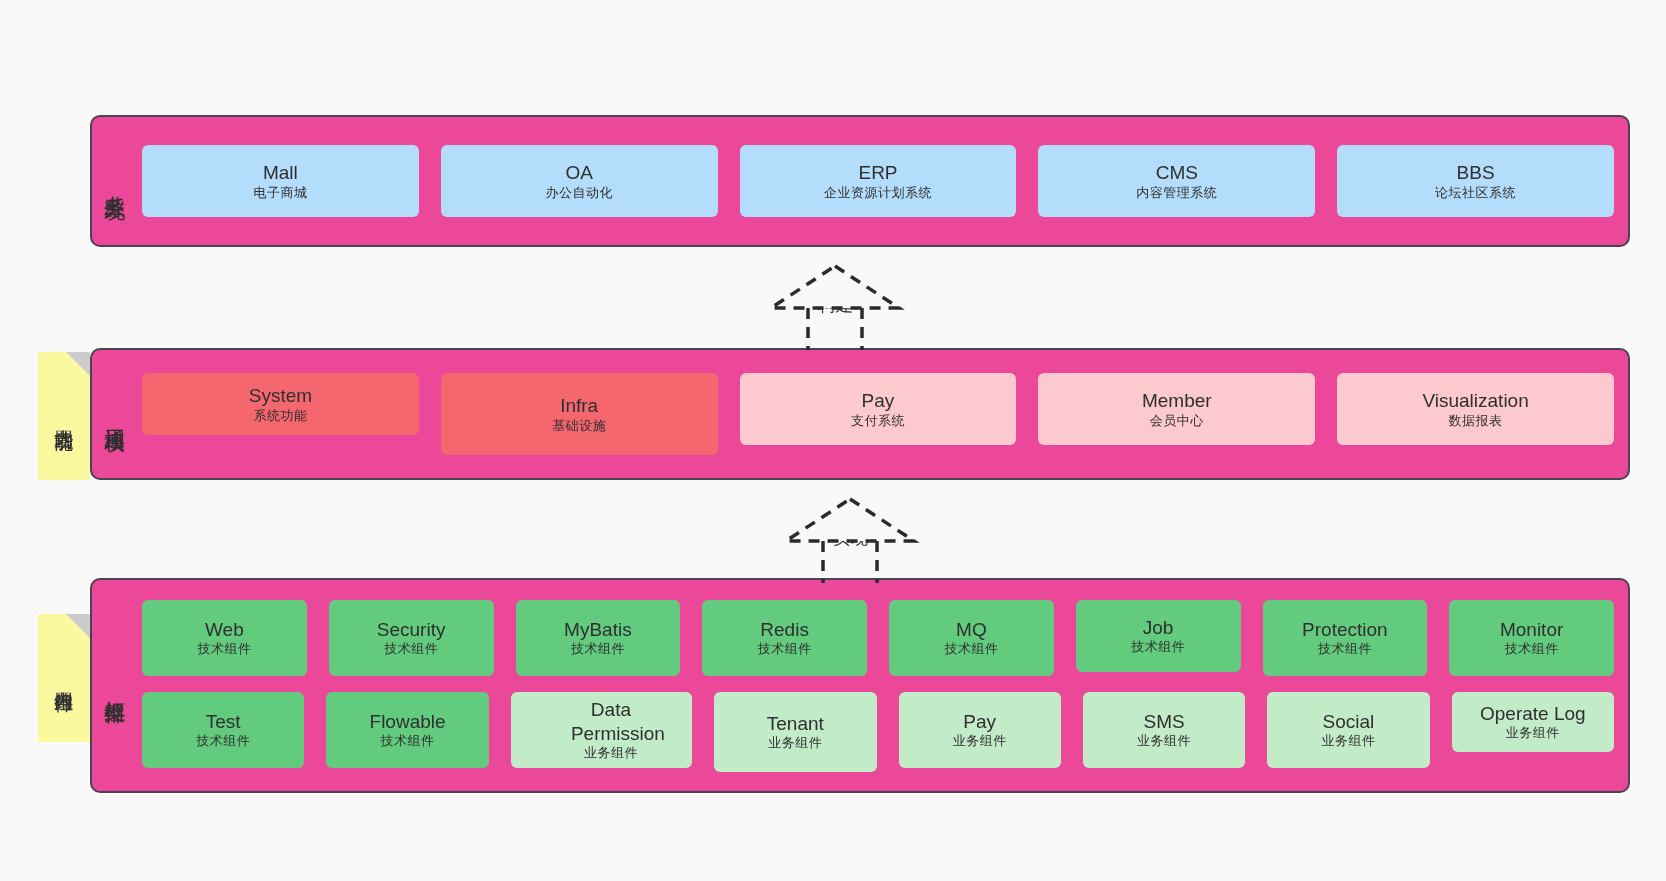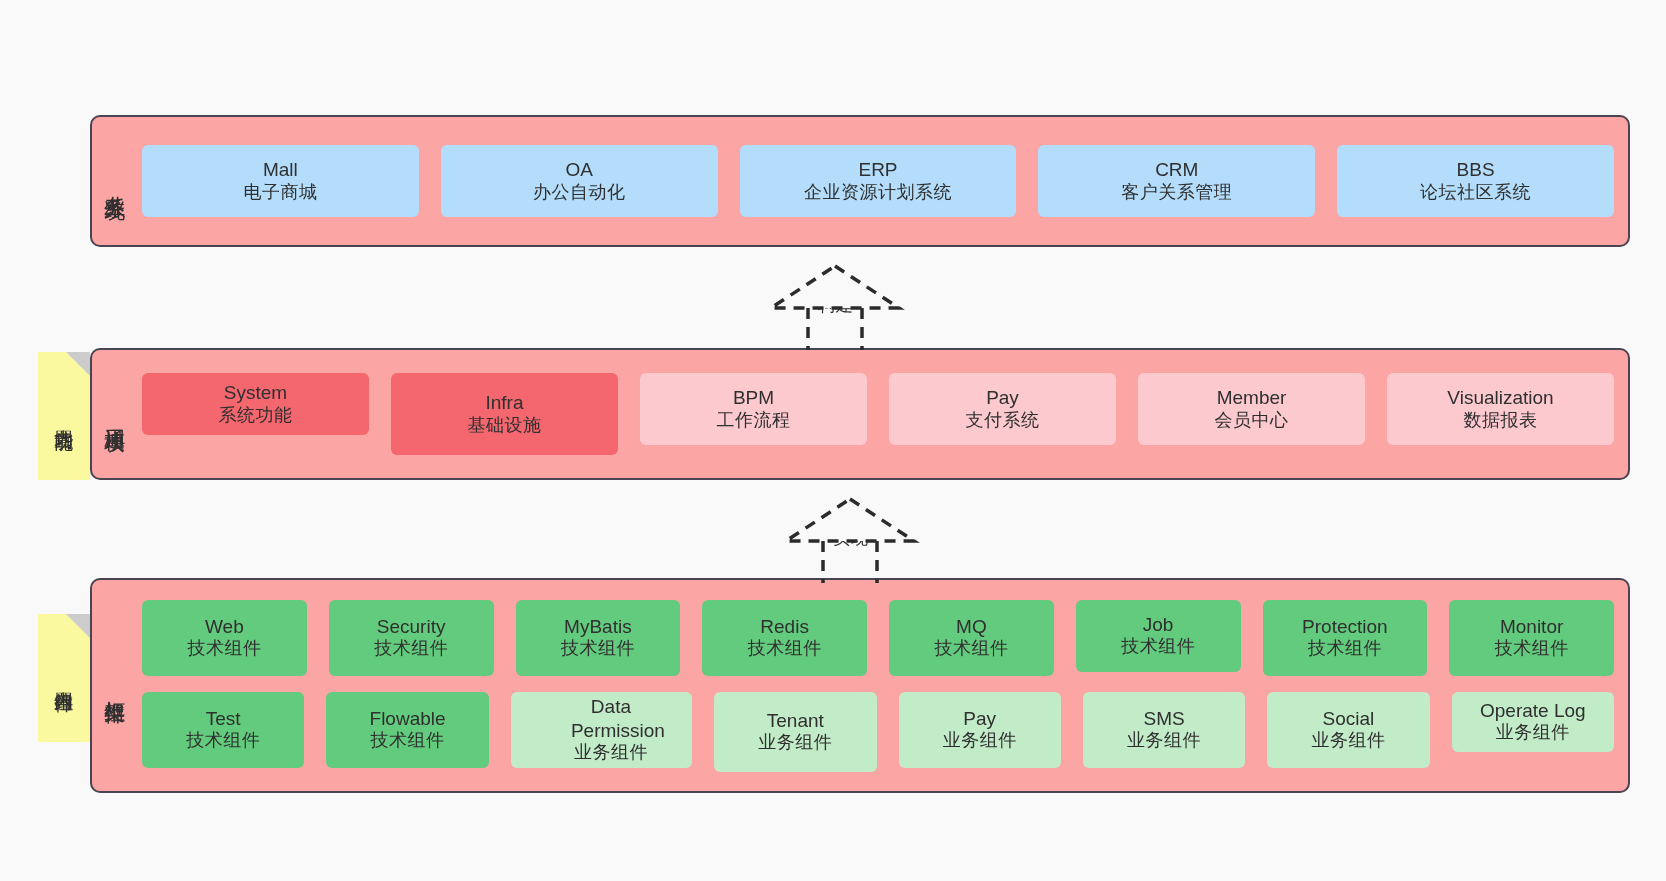--- a/index.html
+++ b/index.html
@@ -20,21 +20,21 @@
     position: absolute;
     left: 0; top: 0;
     width: 1666px;
     height: 881px;
   }
 
   
   .layer {
     position: absolute;
     box-sizing: border-box;
-    background: #fca5a5;
+    background: #ec4899;
     border: 2px solid #4a4452;
     border-radius: 10px;
     display: flex;
     flex-direction: row;
     align-items: stretch;
   }
 
   .layer-title {
     flex: 0 0 auto;
     width: 46px;
@@ -76,21 +76,21 @@
     justify-content: center;
     text-align: center;
     padding: 4px 6px;
     line-height: 1.22;
   }
   .cell .cell-en {
     font-size: 19px;
     color: #2f2f2f;
   }
   .cell .cell-cn {
-    font-size: 18px;
+    font-size: 13px;
     color: #2f2f2f;
     letter-spacing: 0.5px;
   }
 
   
   .c-blue       { background: #b3ddfb; }
   .c-red        { background: #f4676f; }
   .c-pink       { background: #fcc9cf; }
   .c-green      { background: #63cb7d; }
   .c-lightgreen { background: #c2ebc8; }
@@ -151,22 +151,22 @@
         </div>
         <div class="cell c-blue" style="height:72px;">
           <div class="cell-en">OA</div>
           <div class="cell-cn">办公自动化</div>
         </div>
         <div class="cell c-blue" style="height:72px;">
           <div class="cell-en">ERP</div>
           <div class="cell-cn">企业资源计划系统</div>
         </div>
         <div class="cell c-blue" style="height:72px;">
-          <div class="cell-en">CRM</div>
-          <div class="cell-cn">客户关系管理</div>
+          <div class="cell-en">CMS</div>
+          <div class="cell-cn">内容管理系统</div>
         </div>
         <div class="cell c-blue" style="height:72px;">
           <div class="cell-en">BBS</div>
           <div class="cell-cn">论坛社区系统</div>
         </div>
       </div>
     </div>
   </div>
 
   <div class="arrow" style="left:760px; top:262px; width:150px; height:88px;">
@@ -190,24 +190,20 @@
       <div class="cell-row">
         <div class="cell c-red" style="height:62px;">
           <div class="cell-en">System</div>
           <div class="cell-cn">系统功能</div>
         </div>
         <div class="cell c-red" style="height:82px;">
           <div class="cell-en">Infra</div>
           <div class="cell-cn">基础设施</div>
         </div>
         <div class="cell c-pink" style="height:72px;">
-          <div class="cell-en">BPM</div>
-          <div class="cell-cn">工作流程</div>
-        </div>
-        <div class="cell c-pink" style="height:72px;">
           <div class="cell-en">Pay</div>
           <div class="cell-cn">支付系统</div>
         </div>
         <div class="cell c-pink" style="height:72px;">
           <div class="cell-en">Member</div>
           <div class="cell-cn">会员中心</div>
         </div>
         <div class="cell c-pink" style="height:72px;">
           <div class="cell-en">Visualization</div>
           <div class="cell-cn">数据报表</div>

